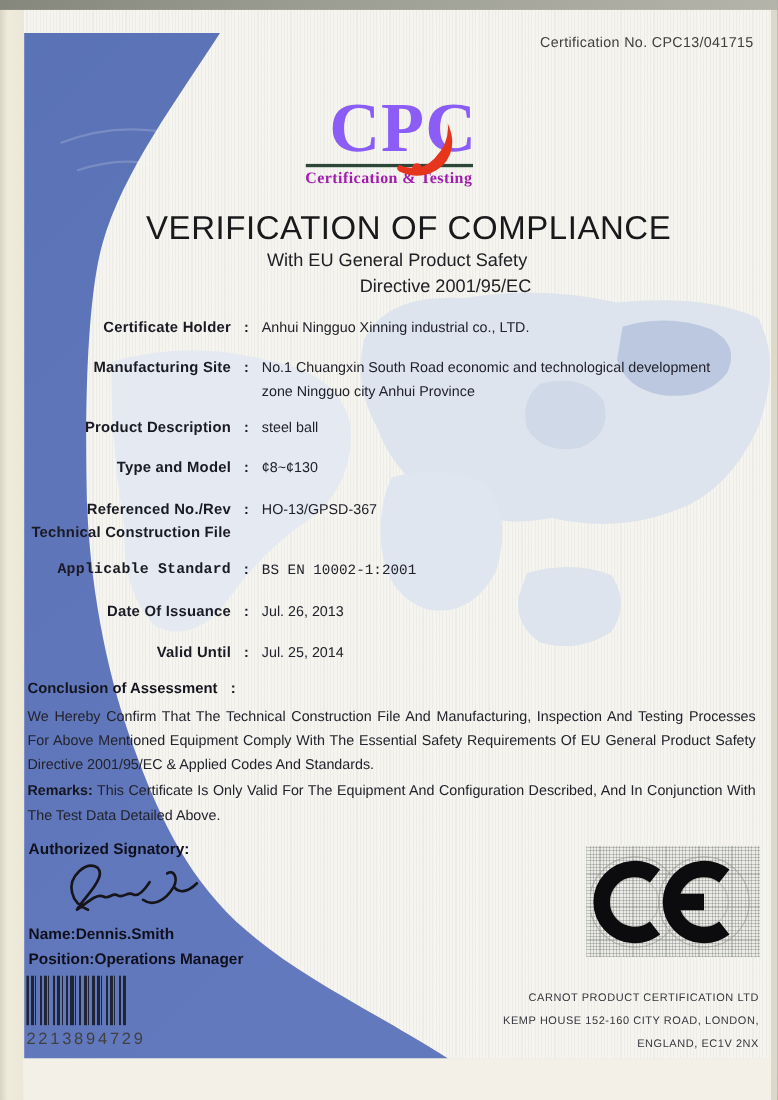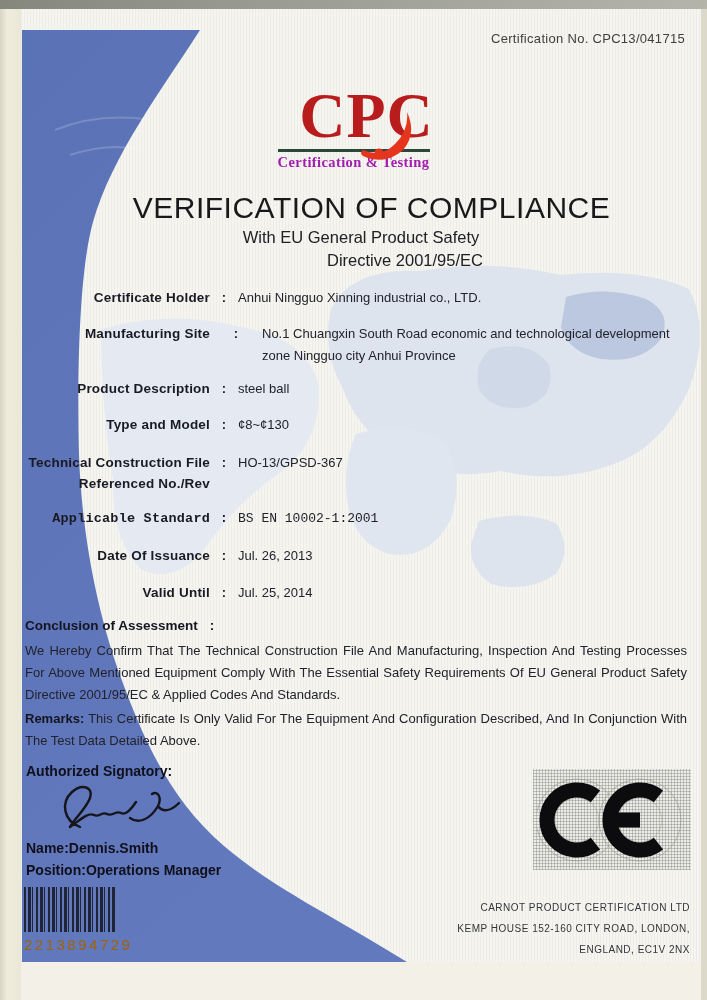--- a/index.html
+++ b/index.html
@@ -30,41 +30,41 @@
   .maplayer{position:absolute;left:21px;top:9px;z-index:2;}
   .bluelayer{position:absolute;left:0;top:0;z-index:3;}
   .content{position:absolute;inset:0;z-index:6;}
 
   .cert-no{position:absolute;top:31px;right:22px;font-size:13px;color:#404040;letter-spacing:.3px;text-align:center;}
 
   
   .logo{position:absolute;top:84px;left:0;width:707px;text-align:center;}
   .logo-text{position:relative;display:inline-block;
     font-family:"Liberation Serif", serif;font-weight:700;font-size:64px;line-height:64px;
-    color:#b91c1c;letter-spacing:1px;margin-left:26px;}
+    color:#8b5cf6;letter-spacing:1px;margin-left:26px;}
   .logo-swoosh{position:absolute;left:58px;top:22px;}
   .logo-underline{width:152px;height:3px;background:#2c463a;margin:1px auto 2px auto;}
   .logo-tagline{font-family:"Liberation Serif", serif;font-weight:700;font-size:14.5px;
     color:#a21caf;letter-spacing:.4px;}
 
   .title{position:absolute;top:191px;left:21px;width:701px;text-align:center;
     font-size:30px;letter-spacing:.5px;color:#19191c;}
   .subtitle{position:absolute;left:21px;width:680px;text-align:center;
     font-size:16.5px;color:#202026;}
   .sub1{top:228px;} .sub2{top:251px;padding-left:44px;}
 
   
   .fields{position:absolute;left:24px;right:16px;top:280px;height:340px;}
   .frow{position:absolute;left:0;right:0;display:flex;align-items:flex-start;
     font-size:13px;line-height:21px;}
   .flabel{width:186px;text-align:right;font-weight:700;font-size:13.5px;
     color:#1a1a24;letter-spacing:.2px;}
   .fcolon{width:28px;text-align:center;font-weight:700;color:#1a1a24;}
   .fvalue{flex:1;color:#22222c;line-height:22px;}
-  .r0{top:7px;} .r1{top:43px;gap:12px;} .r2{top:98px;} .r3{top:134px;}
+  .r0{top:7px;} .r1{top:43px;} .r2{top:98px;} .r3{top:134px;}
   .r4{top:172px;} .r5{top:228px;font-family:Liberation Mono, monospace;} .r6{top:265px;} .r7{top:302px;}
 
   
   .conclusion{position:absolute;top:618px;left:25px;right:20px;}
   .concl-head{display:flex;gap:12px;font-weight:700;font-size:13.5px;color:#15151f;}
   .concl-text{margin-top:7px;text-align:justify;font-size:13px;line-height:22px;color:#22222c;}
   .remarks{position:absolute;top:708px;left:25px;right:20px;
     text-align:justify;font-size:13px;line-height:22px;color:#22222c;}
   .remarks b{font-weight:700;color:#15151f;}
 
@@ -82,21 +82,21 @@
       repeating-linear-gradient(90deg, rgba(95,100,92,.30) 0 1px, rgba(0,0,0,0) 1px 3px);
     display:flex;align-items:center;justify-content:center;}
 
   
   .barcode{position:absolute;left:24px;top:887px;width:92px;height:45px;
     background:repeating-linear-gradient(90deg,
       #1f2536 0 2px, rgba(0,0,0,0) 2px 4px,
       #1f2536 4px 7px, rgba(0,0,0,0) 7px 8px,
       #1f2536 8px 9px, rgba(0,0,0,0) 9px 12px);}
   .barcode-num{position:absolute;left:24px;top:936px;font-size:15px;
-    letter-spacing:2.5px;color:#a16207;}
+    letter-spacing:2.5px;color:#404040;}
 
   
   .issuer{position:absolute;right:17px;top:897px;text-align:right;
     font-size:10px;line-height:21px;letter-spacing:.5px;color:#34343c;}
 </style>
 </head>
 <body>
 
 <div class="cert">
 
@@ -165,22 +165,22 @@
         <div class="fcolon">:</div>
         <div class="fvalue">steel ball</div>
       </div>
       <div class="frow r3">
         <div class="flabel">Type and Model</div>
         <div class="fcolon">:</div>
         <div class="fvalue">¢8~¢130</div>
       </div>
       <div class="frow r4">
         <div class="flabel">
+          <div>Referenced No./Rev</div>
           <div>Technical Construction File</div>
-          <div>Referenced No./Rev</div>
         </div>
         <div class="fcolon">:</div>
         <div class="fvalue">HO-13/GPSD-367</div>
       </div>
       <div class="frow r5">
         <div class="flabel">Applicable Standard</div>
         <div class="fcolon">:</div>
         <div class="fvalue">BS EN 10002-1:2001</div>
       </div>
       <div class="frow r6">

